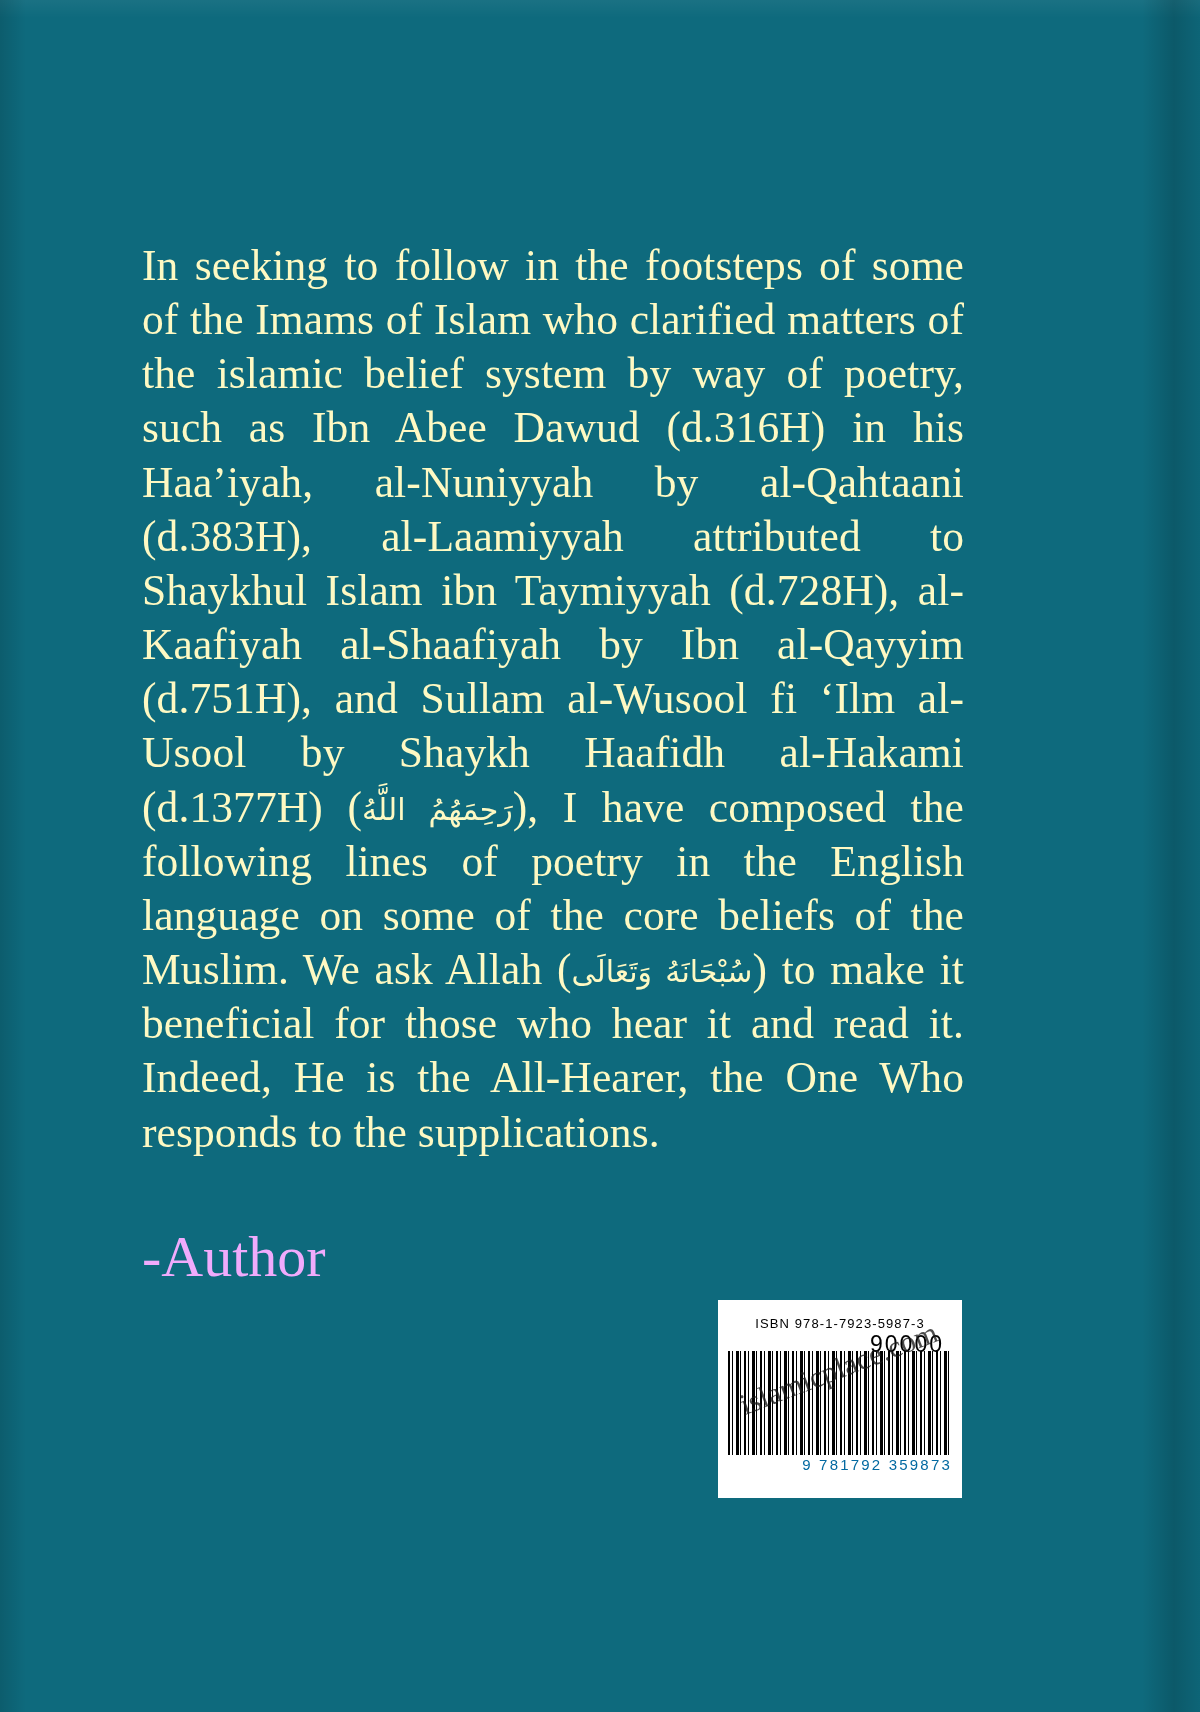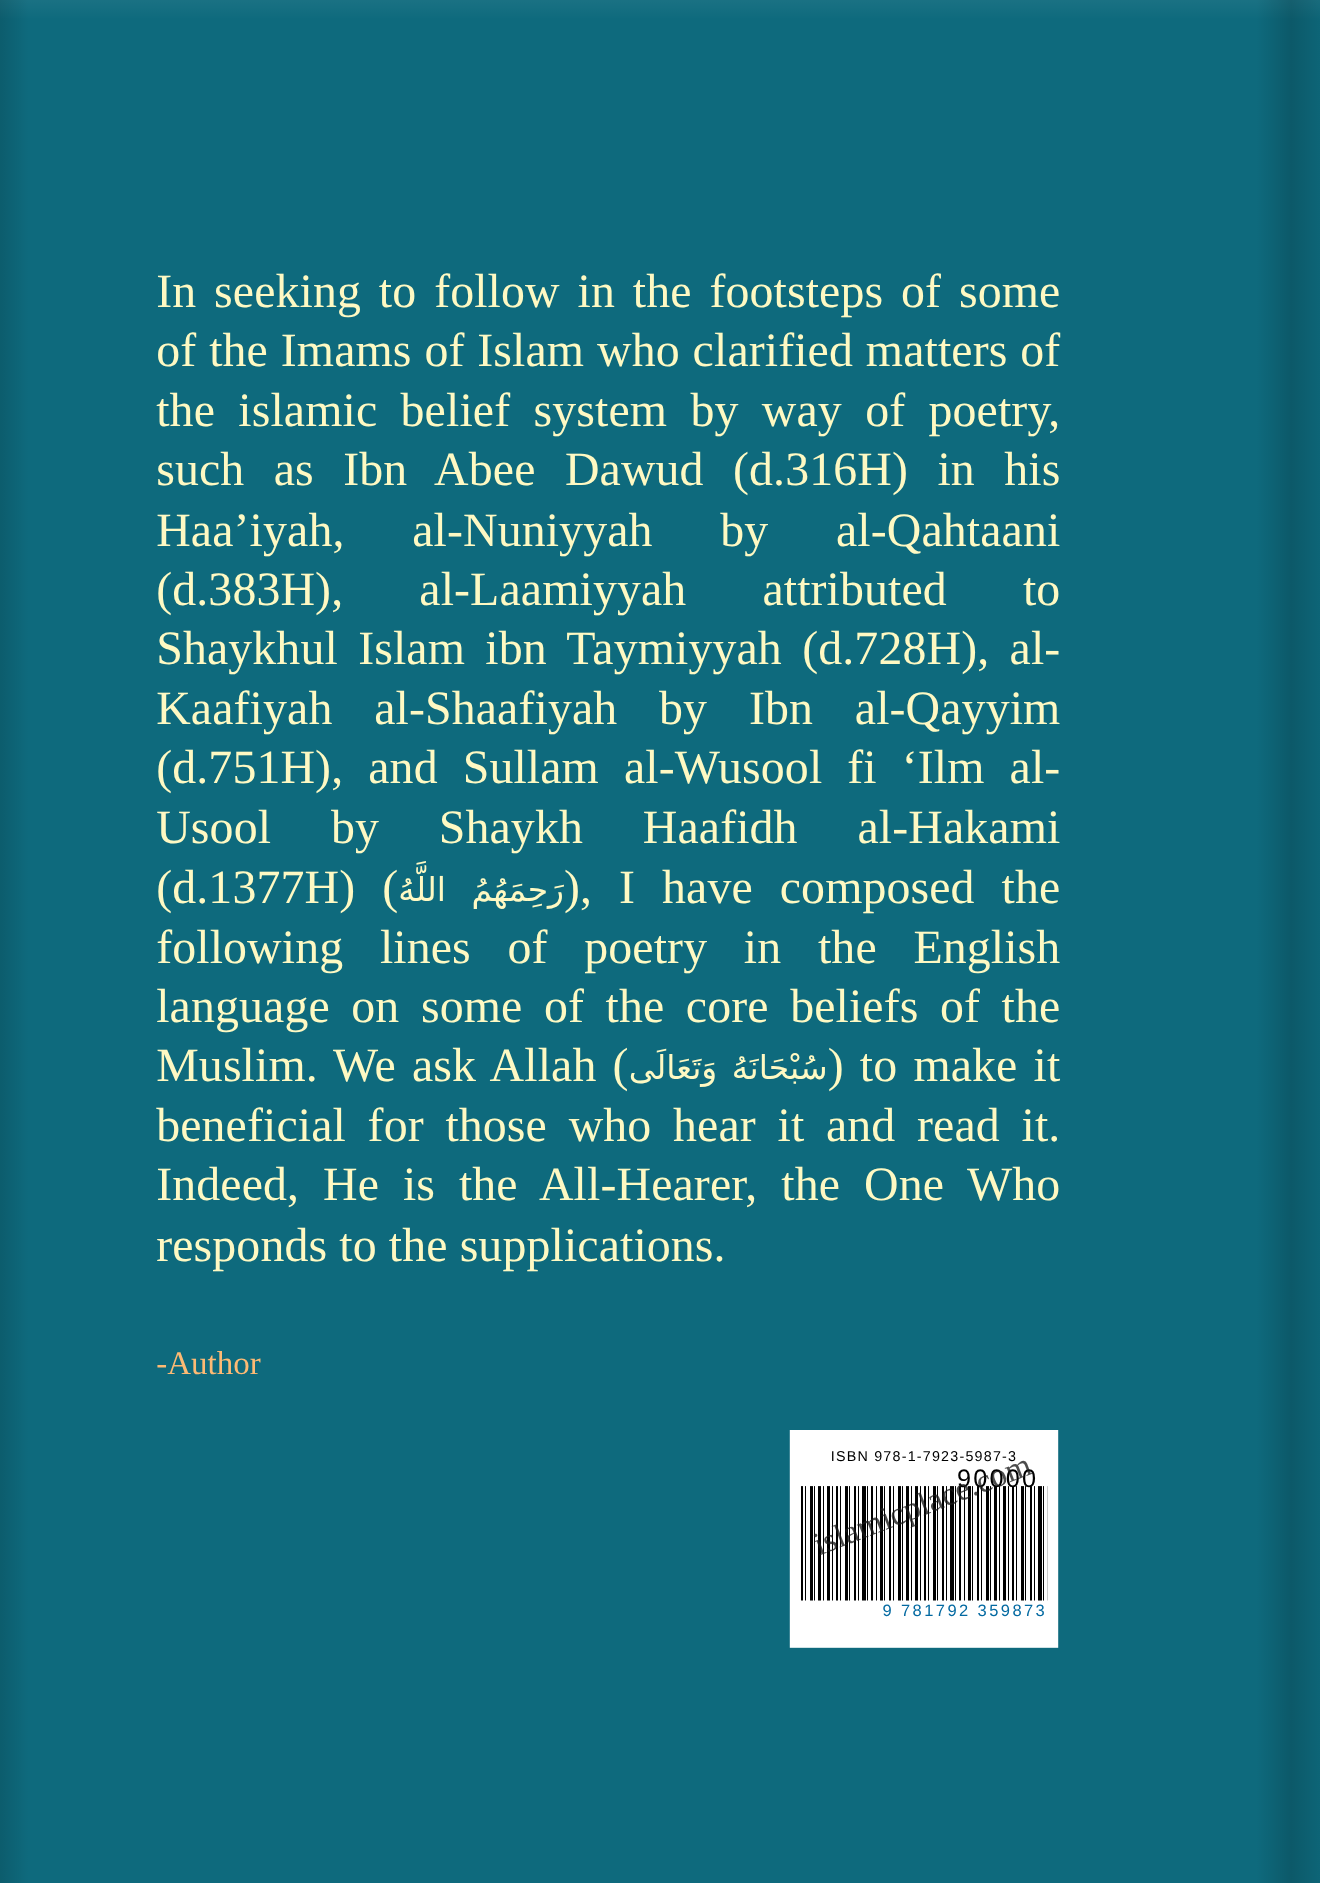--- a/index.html
+++ b/index.html
@@ -66,22 +66,22 @@
   #blurb .ar {
     font-family: "DejaVu Sans", sans-serif;
     font-size: 30px;
     vertical-align: 2px;
   }
 
   #author-line {
     position: absolute;
     left: 142px;
     top: 1222px;
-    color: #fdba74;
-    font-size: 30px;
+    color: #f0abfc;
+    font-size: 58px;
     line-height: 1.2;
   }
 
   
   #barcode-box {
     position: absolute;
     left: 718px;
     top: 1300px;
     width: 244px;
     height: 198px;

